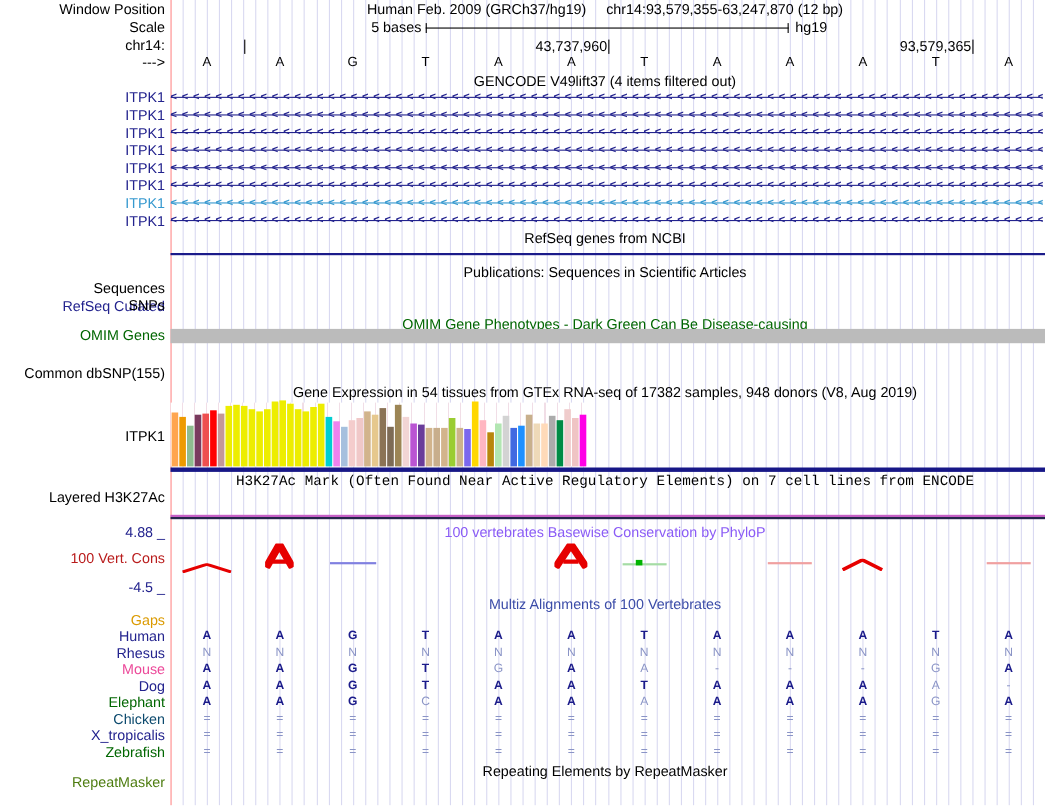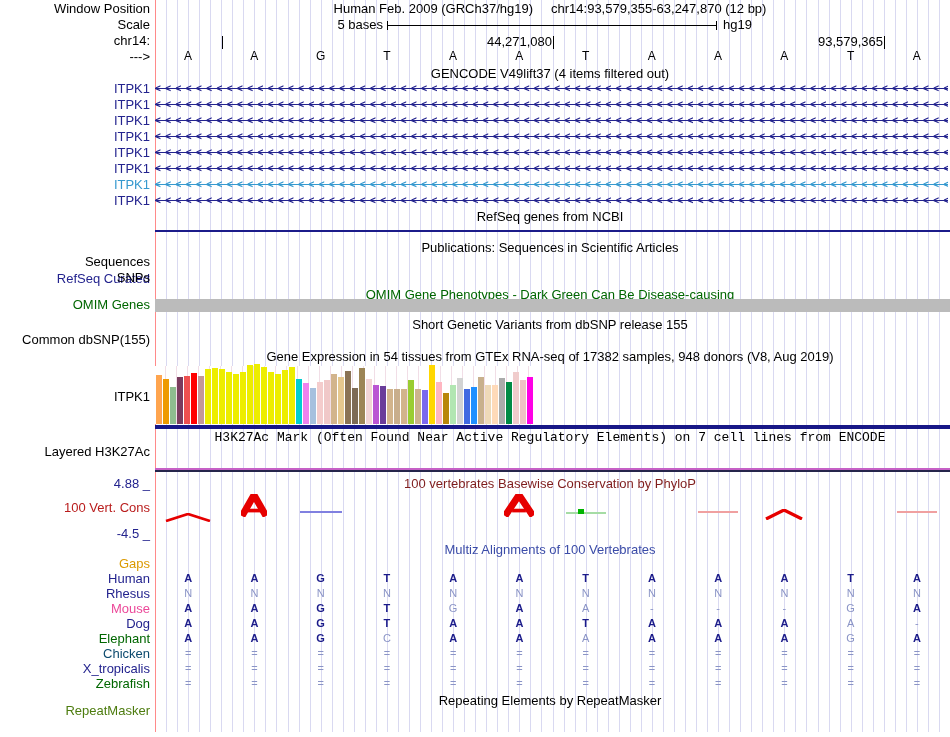--- a/index.html
+++ b/index.html
@@ -125,34 +125,33 @@
     <div class="lbl" style="top: 602px; color: #ec4899;">Mouse</div>
     <div class="lbl" style="top: 617px; color: rgb(35, 35, 142);">Dog</div>
     <div class="lbl" style="top: 632px; color: rgb(0, 102, 0);">Elephant</div>
     <div class="lbl" style="top: 647px; color: #0c4a6e;">Chicken</div>
     <div class="lbl" style="top: 662px; color: rgb(35, 35, 142);">X_tropicalis</div>
     <div class="lbl" style="top: 677px; color: rgb(0, 102, 0);">Zebrafish</div>
     <div class="title" style="top: 67px; color: rgb(0, 0, 0);">GENCODE V49lift37 (4 items filtered out)</div>
     <div class="title" style="top: 210px; color: rgb(0, 0, 0);">RefSeq genes from NCBI</div>
     <div class="title" style="top: 288px; color: rgb(0, 102, 0);">OMIM Gene Phenotypes - Dark Green Can Be Disease-causing</div>
     <div class="title" style="top: 241px; color: rgb(0, 0, 0);">Publications: Sequences in Scientific Articles</div>
-    <div class="title" style="top: 318px; color: rgb(0, 0, 0);">Short Genetic Variants from dbSNP release 155</div>
     <div class="title" style="top: 350px; color: rgb(0, 0, 0);">Gene Expression in 54 tissues from GTEx RNA-seq of 17382 samples, 948 donors (V8, Aug 2019)</div>
     <div class="title" style="top: 431px; color: rgb(0, 0, 0); font-family: Liberation Mono, monospace;">H3K27Ac Mark (Often Found Near Active Regulatory Elements) on 7 cell lines from ENCODE</div>
-    <div class="title" style="top: 477px; color: #7f1d1d;">100 vertebrates Basewise Conservation by PhyloP</div>
+    <div class="title" style="top: 477px; color: #8b5cf6;">100 vertebrates Basewise Conservation by PhyloP</div>
     <div class="title" style="top: 543px; color: rgb(59, 76, 168);">Multiz Alignments of 100 Vertebrates</div>
     <div class="title" style="top: 694px; color: rgb(0, 0, 0);">Repeating Elements by RepeatMasker</div>
     <div class="title" style="top: 2px;"><span>Human Feb. 2009 (GRCh37/hg19)</span><span style="margin-left: 18px;">chr14:93,579,355-63,247,870 (12 bp)</span></div>
     <div class="coordtxt" style="top: 18px; left: 383px;">5 bases</div>
     <div class="hline" style="top: 25px; left: 387px; width: 330px; height: 1px; background: rgb(0, 0, 0);"></div>
     <div class="ctick" style="top: 21px; left: 387px; height: 9px;"></div>
     <div class="ctick" style="top: 21px; left: 716px; height: 9px;"></div>
     <div class="hline" style="top: 18px; left: 723px; font-size: 13px; line-height: 13px;">hg19</div>
     <div class="ctick" style="top: 36px; left: 222px; height: 13px;"></div>
-    <div class="coordtxt" style="top: 35px; left: 552px;">44,271,080</div>
+    <div class="coordtxt" style="top: 35px; left: 552px;">43,737,960</div>
     <div class="ctick" style="top: 36px; left: 553px; height: 13px;"></div>
     <div class="coordtxt" style="top: 35px; left: 883px;">93,579,365</div>
     <div class="ctick" style="top: 36px; left: 884px; height: 13px;"></div>
     <div class="base" style="top: 50px; left: 188.125px;">A</div>
     <div class="base" style="top: 50px; left: 254.375px;">A</div>
     <div class="base" style="top: 50px; left: 320.625px;">G</div>
     <div class="base" style="top: 50px; left: 386.875px;">T</div>
     <div class="base" style="top: 50px; left: 453.125px;">A</div>
     <div class="base" style="top: 50px; left: 519.375px;">A</div>
     <div class="base" style="top: 50px; left: 585.625px;">T</div>

